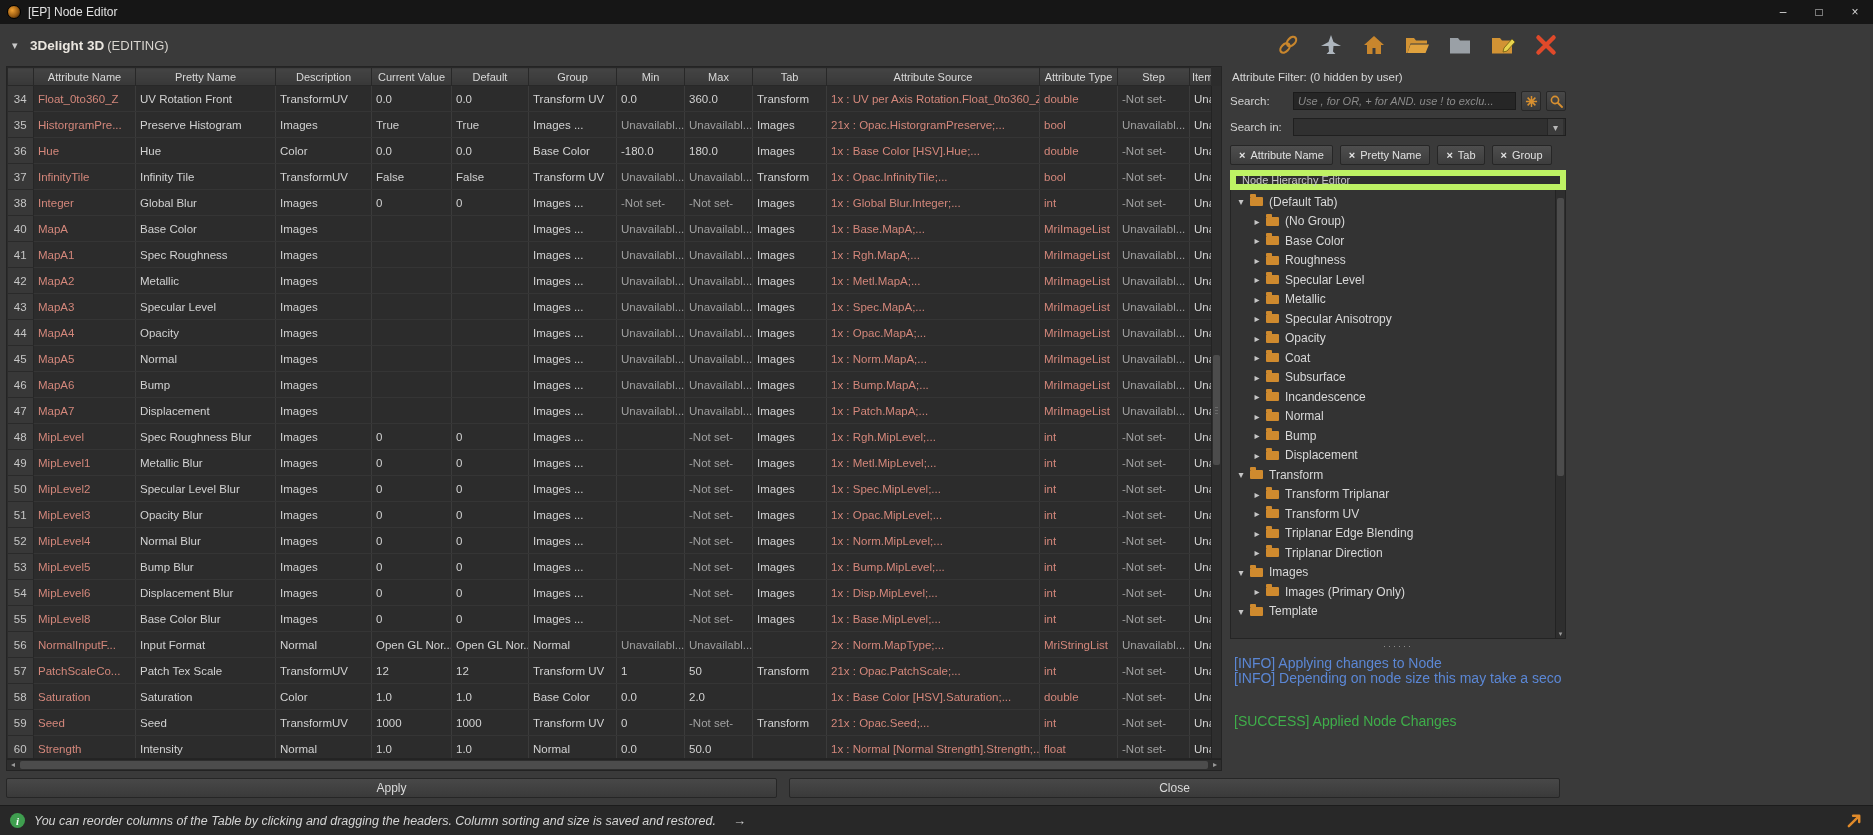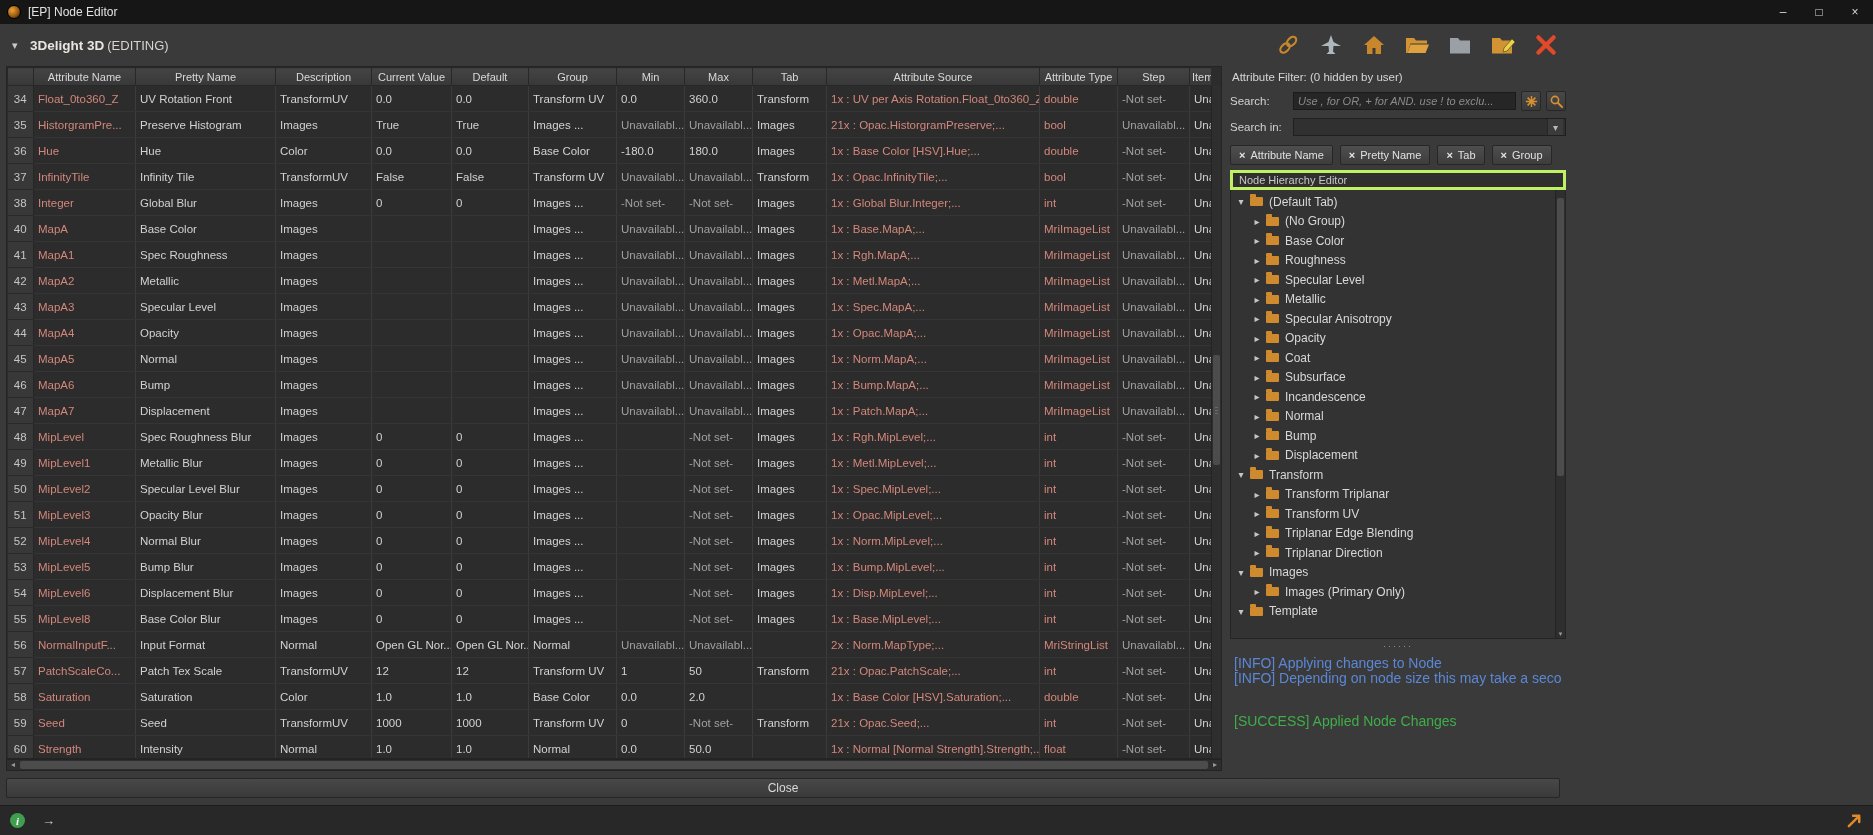--- a/index.html
+++ b/index.html
@@ -57,21 +57,21 @@
   input.search::placeholder { color:#8b8b8b; font-style:italic; }
   .icon-btn { width:20px; height:20px; background:linear-gradient(#484848,#3a3a3a); border:1px solid #272727;
        border-radius:2px; display:flex; align-items:center; justify-content:center; }
   .combo { flex:1; height:18px; background:#303030; border:1px solid #1f1f1f; position:relative; }
   .combo-arrow { position:absolute; right:2px; top:0; bottom:0; width:16px; display:flex; align-items:center;
        justify-content:center; color:#b8b8b8; font-size:10px; background:#3b3b3b; border-left:1px solid #262626; }
   .chips-row { height:30px; display:flex; align-items:center; gap:7px; }
   .chip { display:flex; align-items:center; gap:5px; height:20px; padding:0 8px;
        background:linear-gradient(#4e4e4e,#3d3d3d); border:1px solid #262626; border-radius:2px; font-size:11px; color:#e0e0e0; }
   .chip-x { font-size:11px; font-weight:bold; color:#e6e6e6; }
-  .panel-header { height:20px; background:#2f2f2f; border:3px solid #bef264; display:flex; align-items:center;
+  .panel-header { height:20px; background:#2f2f2f; border:6px solid #bef264; display:flex; align-items:center;
        padding-left:6px; font-size:11px; color:#c8c8c8; }
   .tree-wrap { flex:1; min-height:0; display:flex; background:#333333; border:1px solid #242424; border-top:none; }
   .tree-body { flex:1; overflow:hidden; padding-top:2px; }
   .tree-item { height:19.5px; display:flex; align-items:center; }
   .tree-arrow { width:12px; color:#c6c6c6; font-size:10px; text-align:center; flex:none; }
   .folder-icon { width:13px; height:9px; background:#cf8a2e; border-radius:1px; position:relative; margin:0 6px 0 3px; flex:none; }
   .folder-icon::before { content:""; position:absolute; top:-3px; left:0; width:6px; height:3px; background:#cf8a2e; border-radius:1px 1px 0 0; }
   .tree-label { font-size:12px; color:#d8d8d8; white-space:nowrap; }
   .tree-scroll { width:10px; background:#2e2e2e; border-left:1px solid #232323; position:relative; }
   .tree-scroll .thumb2 { position:absolute; left:1px; right:1px; top:8px; height:62%; background:#4c4c4c; border-radius:2px; }
@@ -801,25 +801,27 @@
 
       <div class="history-log">
           <div class="log-line info">[INFO] Applying changes to Node</div>
           <div class="log-line info">[INFO] Depending on node size this may take a second</div>
           <div class="log-line success">[SUCCESS] Applied Node Changes</div>
         </div>
     </div>
   </div>
 
   <div class="buttons-row">
+    <button class="big-btn">Apply</button>
     <button class="big-btn">Close</button>
   </div>
 </div>
 
 <div class="statusbar">
   <span class="info-icon">i</span>
+  <span class="status-text">You can reorder columns of the Table by clicking and dragging the headers. Column sorting and size is saved and restored.</span>
   <span class="status-arrow">→</span>
   <span class="corner-icon">
     <svg width="17" height="17" viewBox="0 0 18 18">
         <path d="M3 15 L14 4 M14 4 h-6.5 M14 4 v6.5" fill="none" stroke="#e08a2a" stroke-width="2.6" stroke-linecap="round" stroke-linejoin="round"></path>
       </svg>
   </span>
 </div>
 
 </body></html>

